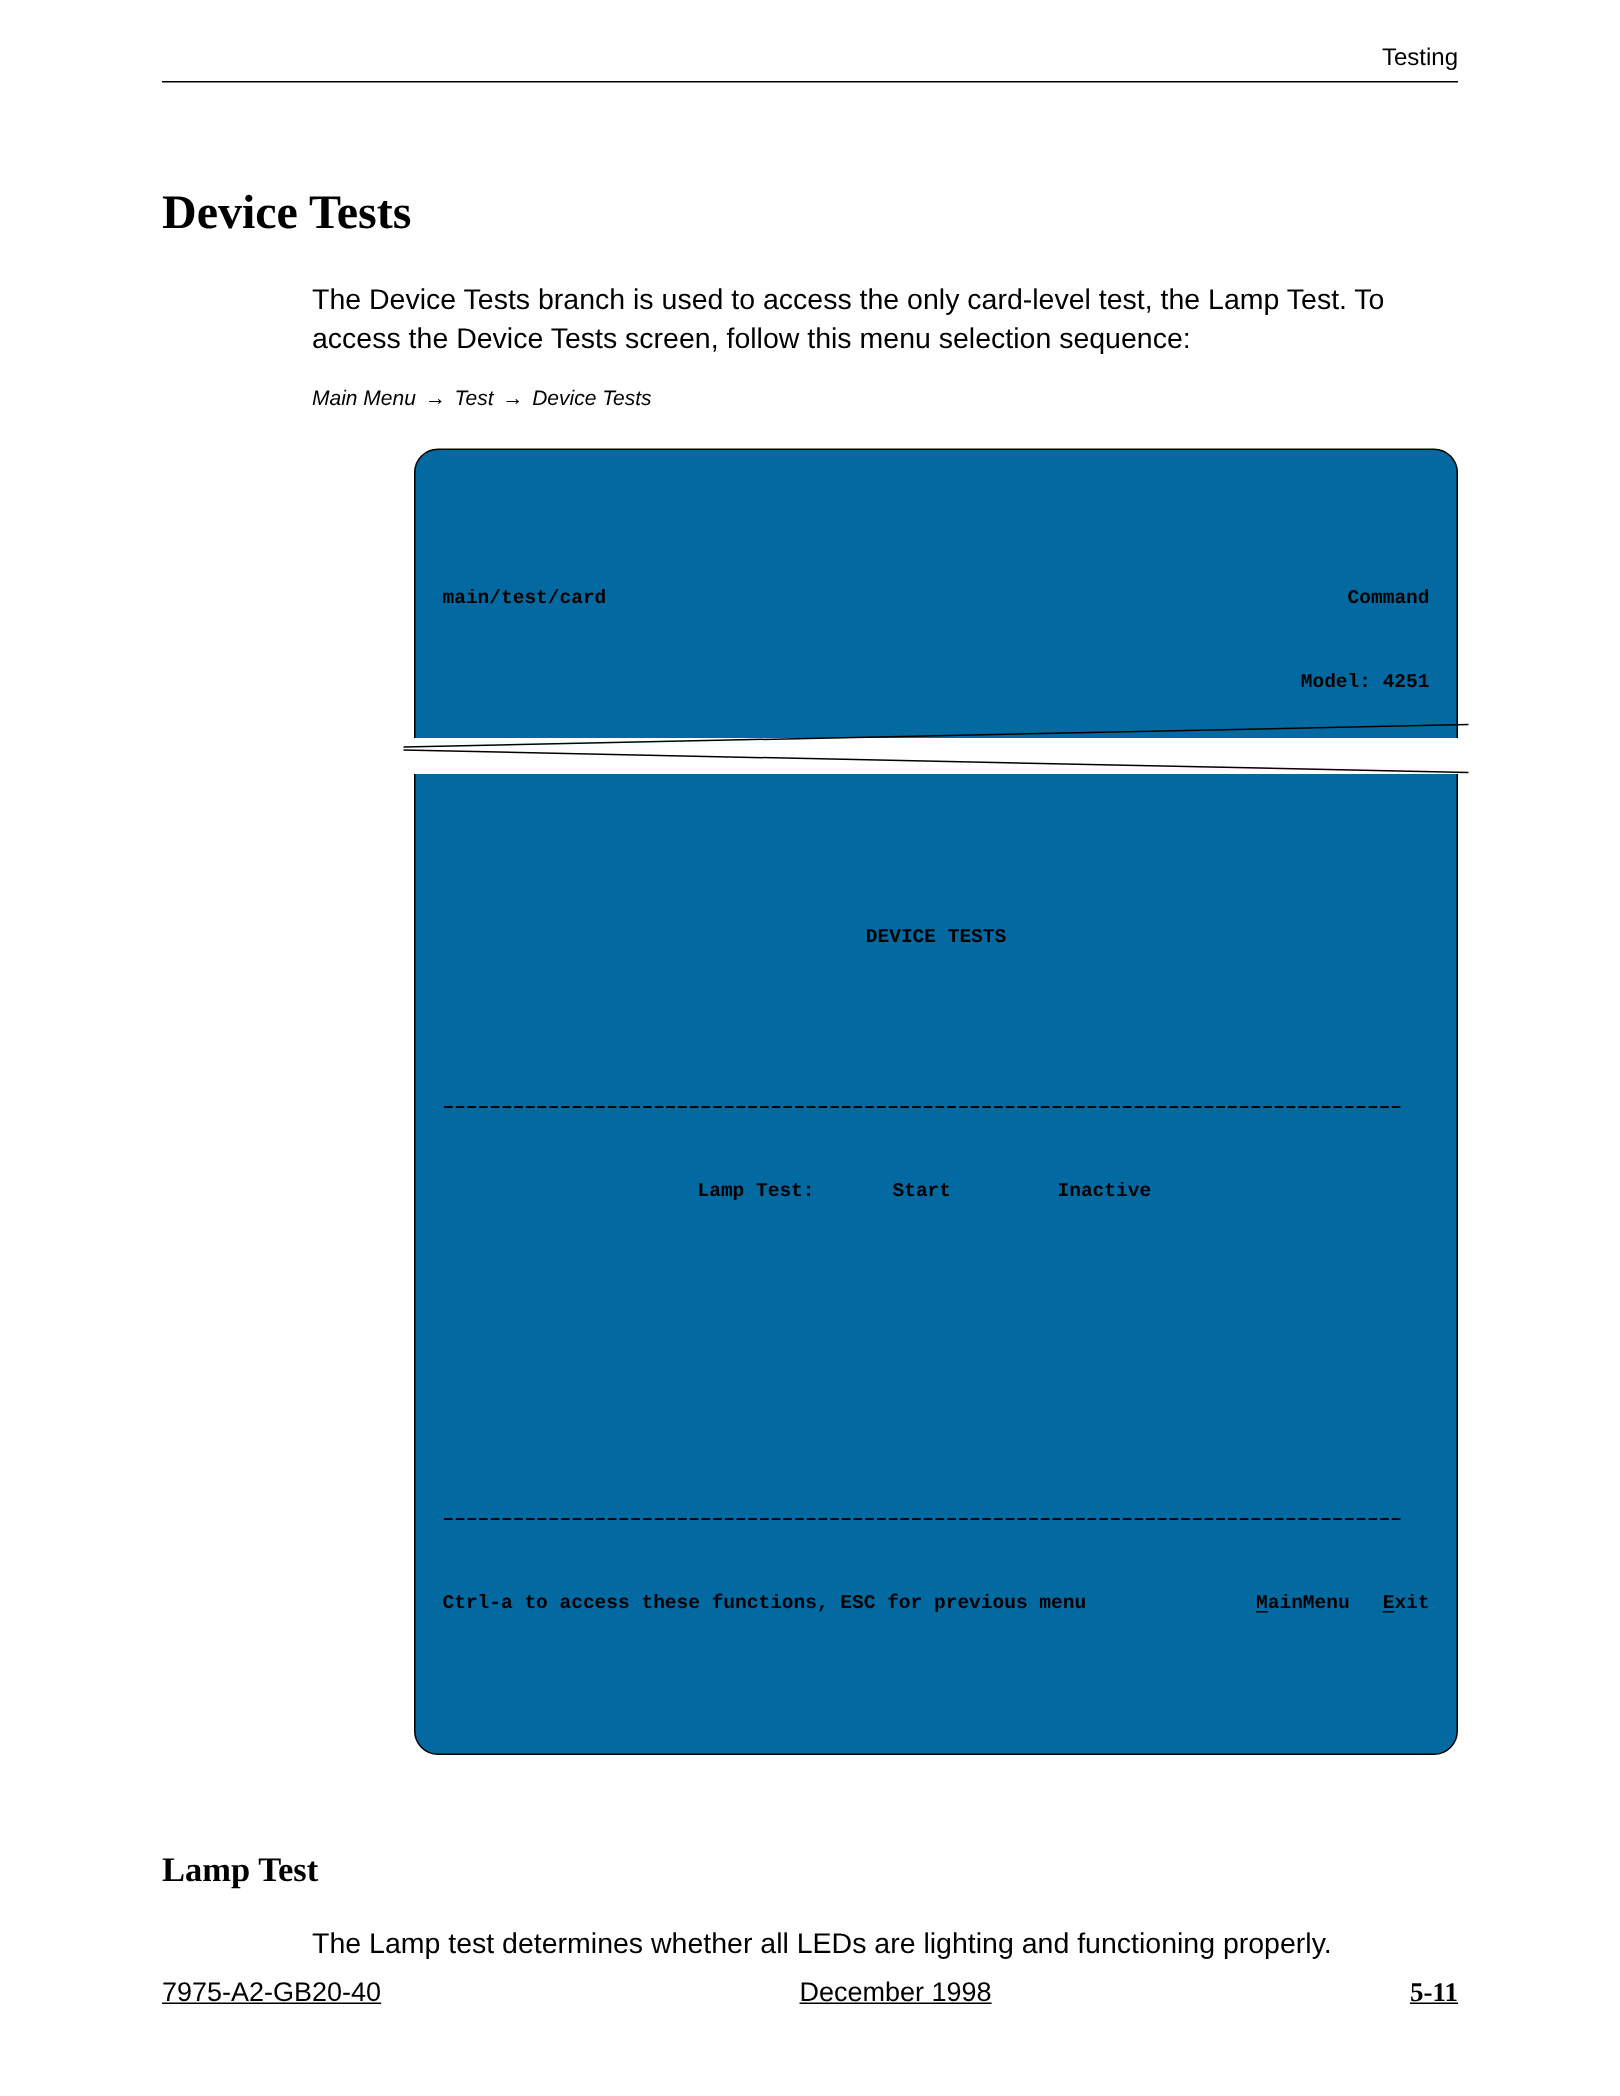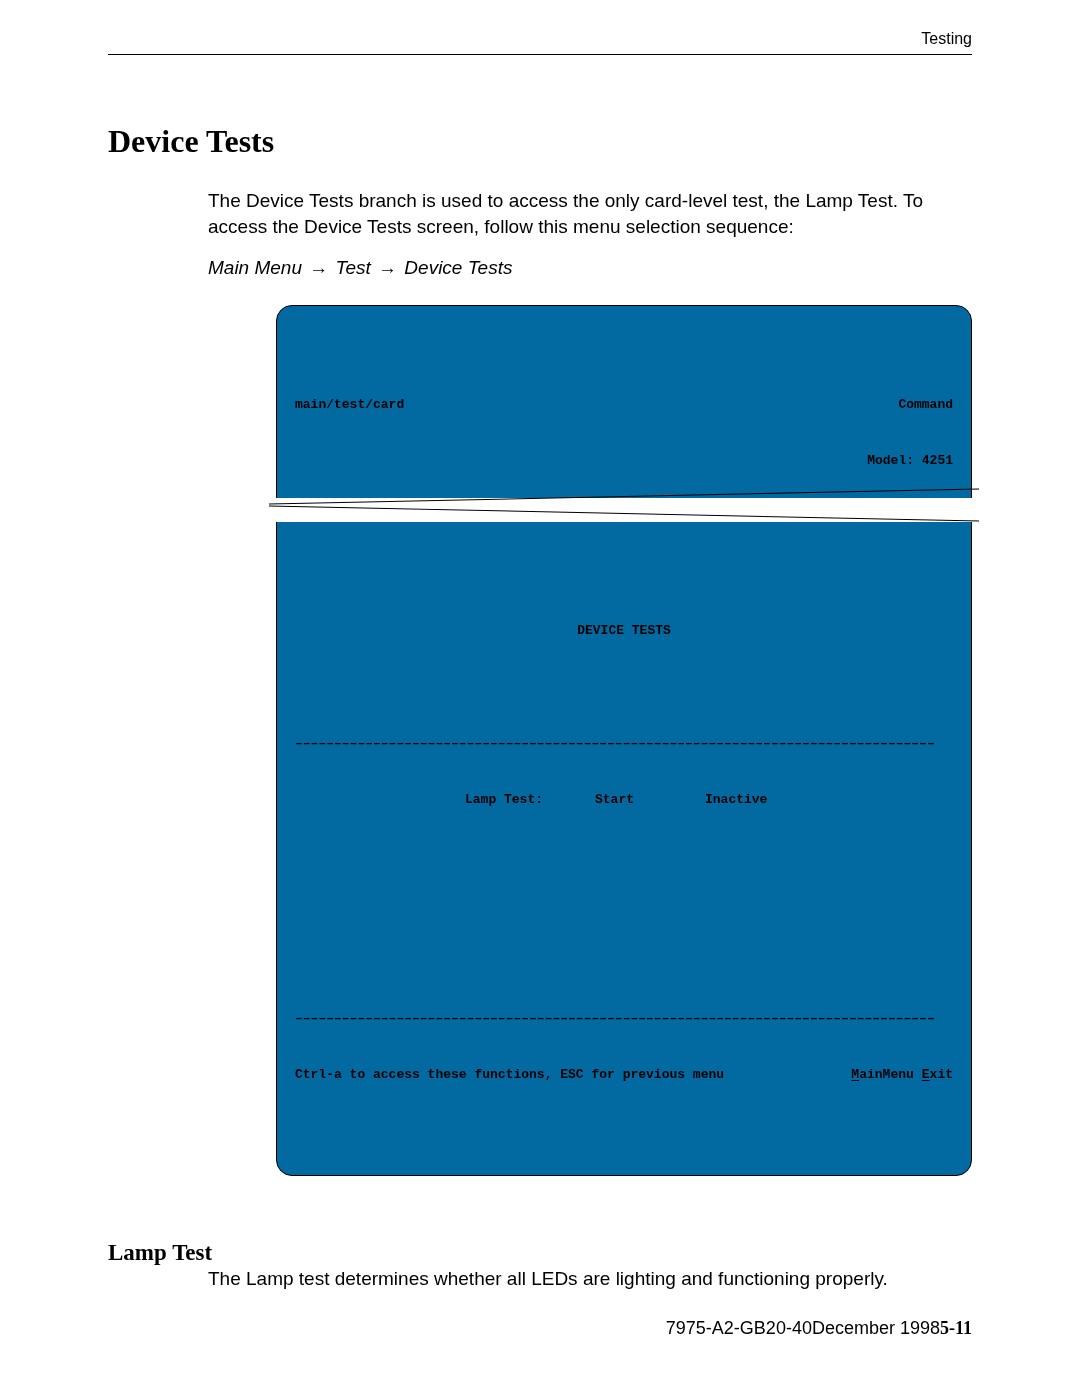--- a/index.html
+++ b/index.html
@@ -4,57 +4,57 @@
 <style>
   * { box-sizing: border-box; margin: 0; padding: 0; }
   html, body { width: 1080px; height: 1397px; background: #fff; font-family: Arial, Helvetica, sans-serif; color: #000; }
   .page { width: 1080px; height: 1397px; position: relative; padding: 58px 108px 0 108px; }
   .top-rule-wrap { margin-bottom: 8px; }
   .top-rule { border: none; border-top: 1.5px solid #000; }
   .header-label { text-align: right; font-size: 16px; margin-top: -28px; margin-bottom: 6px; }
   .section-heading { font-family: "Times New Roman", Times, serif; font-weight: bold; font-size: 32px; margin-top: 68px; margin-bottom: 28px; }
   .indent { margin-left: 100px; }
   .body-text { font-size: 19px; line-height: 1.35; margin-bottom: 18px; }
-  .breadcrumb { font-style: italic; font-size: 19px; margin-bottom: 26px; }
+  .breadcrumb { font-style: italic; font-size: 14px; margin-bottom: 26px; }
   .arrow { font-style: normal; padding: 0 2px; }
   .terminal-wrap { margin-left: 168px; margin-right: 0; position: relative; }
   .terminal {
     border: 1.2px solid #000;
     border-radius: 16px;
     padding: 14px 18px 14px 18px;
     font-family: "Courier New", Courier, monospace;
     font-size: 13px;
     font-weight: bold;
     line-height: 1.45;
     white-space: pre;
     position: relative;
     background: #0369a1;
   }
   .term-row { display: flex; justify-content: space-between; }
   .term-right { text-align: right; }
   .term-center { text-align: center; }
   .term-table { padding-left: 170px; }
   .dash-line { letter-spacing: 0; overflow: hidden; white-space: nowrap; }
   .term-footer { display: flex; justify-content: space-between; align-items: baseline; }
-  .term-footer-right { display: flex; gap: 8px; justify-content: flex-end; }
+  .term-footer-right { display: flex; gap: 22px; justify-content: flex-end; }
   .underline-first { text-decoration: underline; text-decoration-thickness: 1px; text-underline-offset: 2px; }
   .term-break {
     position: absolute; left: -2px; right: -2px; height: 24px; top: 192px;
     background: #fff;
   }
   .term-break::before, .term-break::after {
     content: ""; position: absolute; left: -6px; right: -6px; height: 10px;
     border-top: 1.2px solid #000;
   }
   .term-break::before { top: -2px; transform: skewY(-1.2deg); }
   .term-break::after { bottom: -2px; transform: skewY(1.2deg); }
   .term-top-block { min-height: 180px; }
   .term-bottom-block { margin-top: 30px; }
-  .subheading { font-family: "Times New Roman", Times, serif; font-weight: bold; font-size: 23px; margin-top: 64px; }
-  .footer { position: absolute; left: 108px; right: 108px; bottom: 58px; display: flex; justify-content: flex-end; font-size: 18px; align-items: baseline; }
+  .subheading { font-family: "Times New Roman", Times, serif; font-weight: bold; font-size: 23px; margin-top: 64px; margin-bottom: 24px; }
+  .footer { position: absolute; left: 108px; right: 108px; bottom: 58px; display: flex; justify-content: space-between; font-size: 18px; align-items: baseline; text-decoration: underline; }
   .footer-right { font-family: "Times New Roman", Times, serif; font-weight: bold; font-size: 18px; }
 </style>
 </head>
 <body>
 
 <div class="page">
 
   <div class="header-label">Testing</div>
   <div class="top-rule-wrap">
     <hr class="top-rule">

